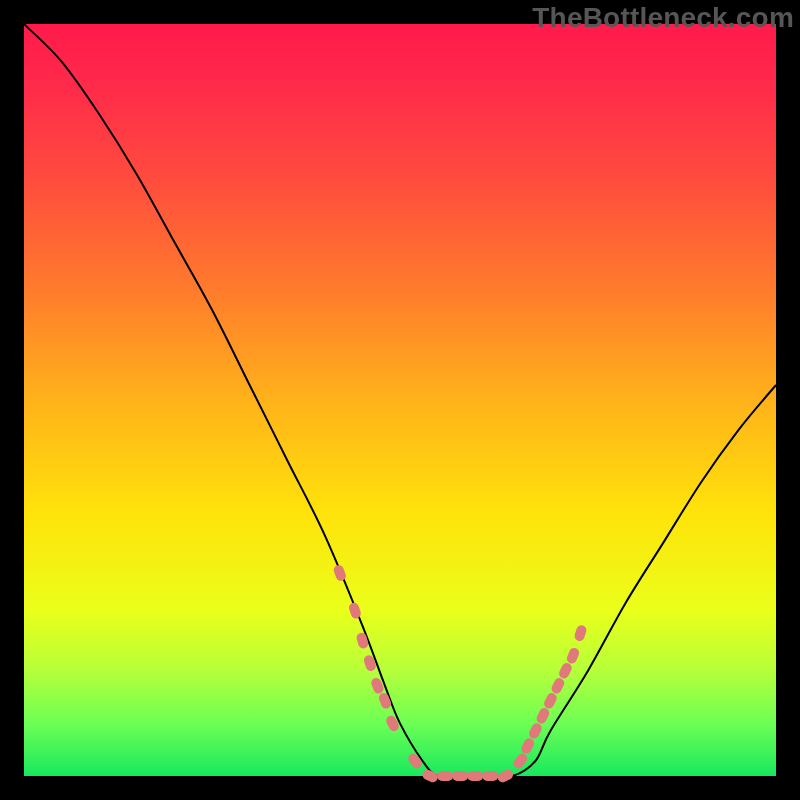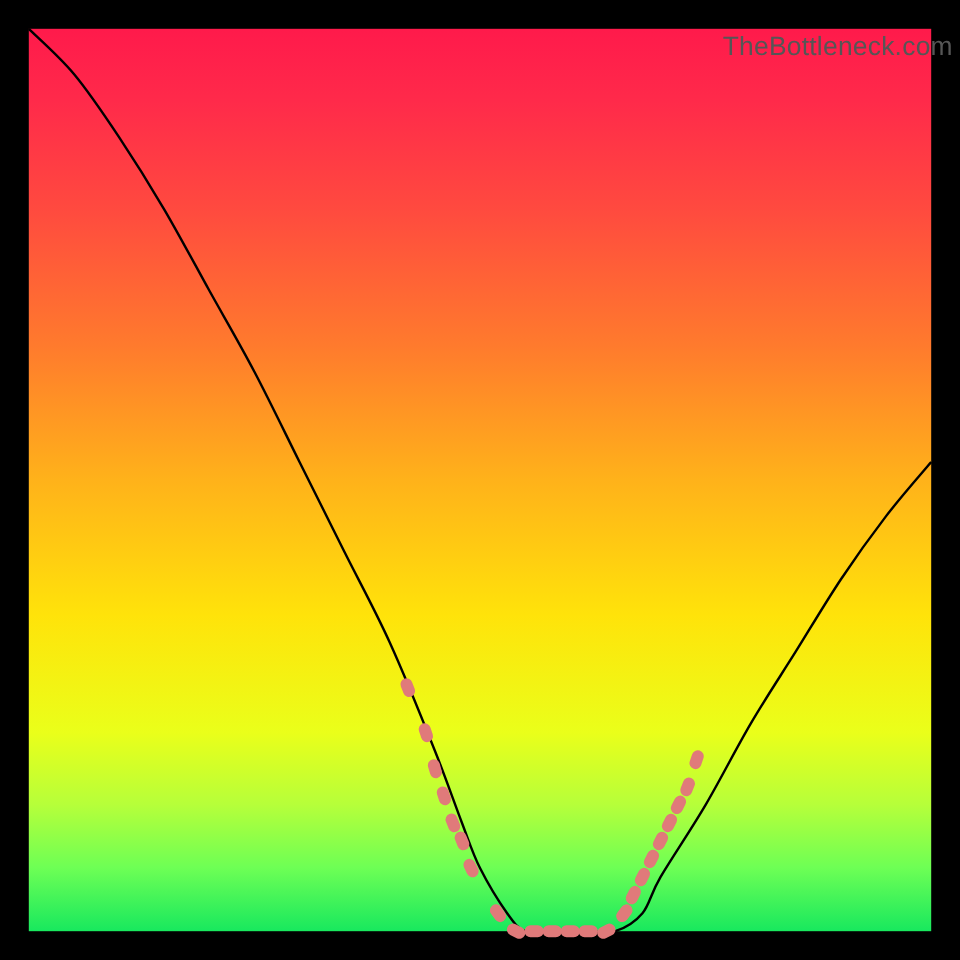--- a/index.html
+++ b/index.html
@@ -37,26 +37,25 @@
       #b6ff3a 86%,
       #6dff55 93%,
       #18e85e 100%
     );
   }
   .watermark {
     position: absolute;
     top: 2px;
     right: 6px;
     font-family: Arial, Helvetica, sans-serif;
-    font-size: 22px;
-    font-weight: 400;
+    font-size: 28px;
+    font-weight: 700;
     color: #565656;
     letter-spacing: 0.2px;
     user-select: none;
-    margin-top: 24px;
   }
   svg.curve {
     position: absolute;
     left: 0;
     top: 0;
     width: 752px;
     height: 752px;
     overflow: visible;
   }
   .curve-path {

